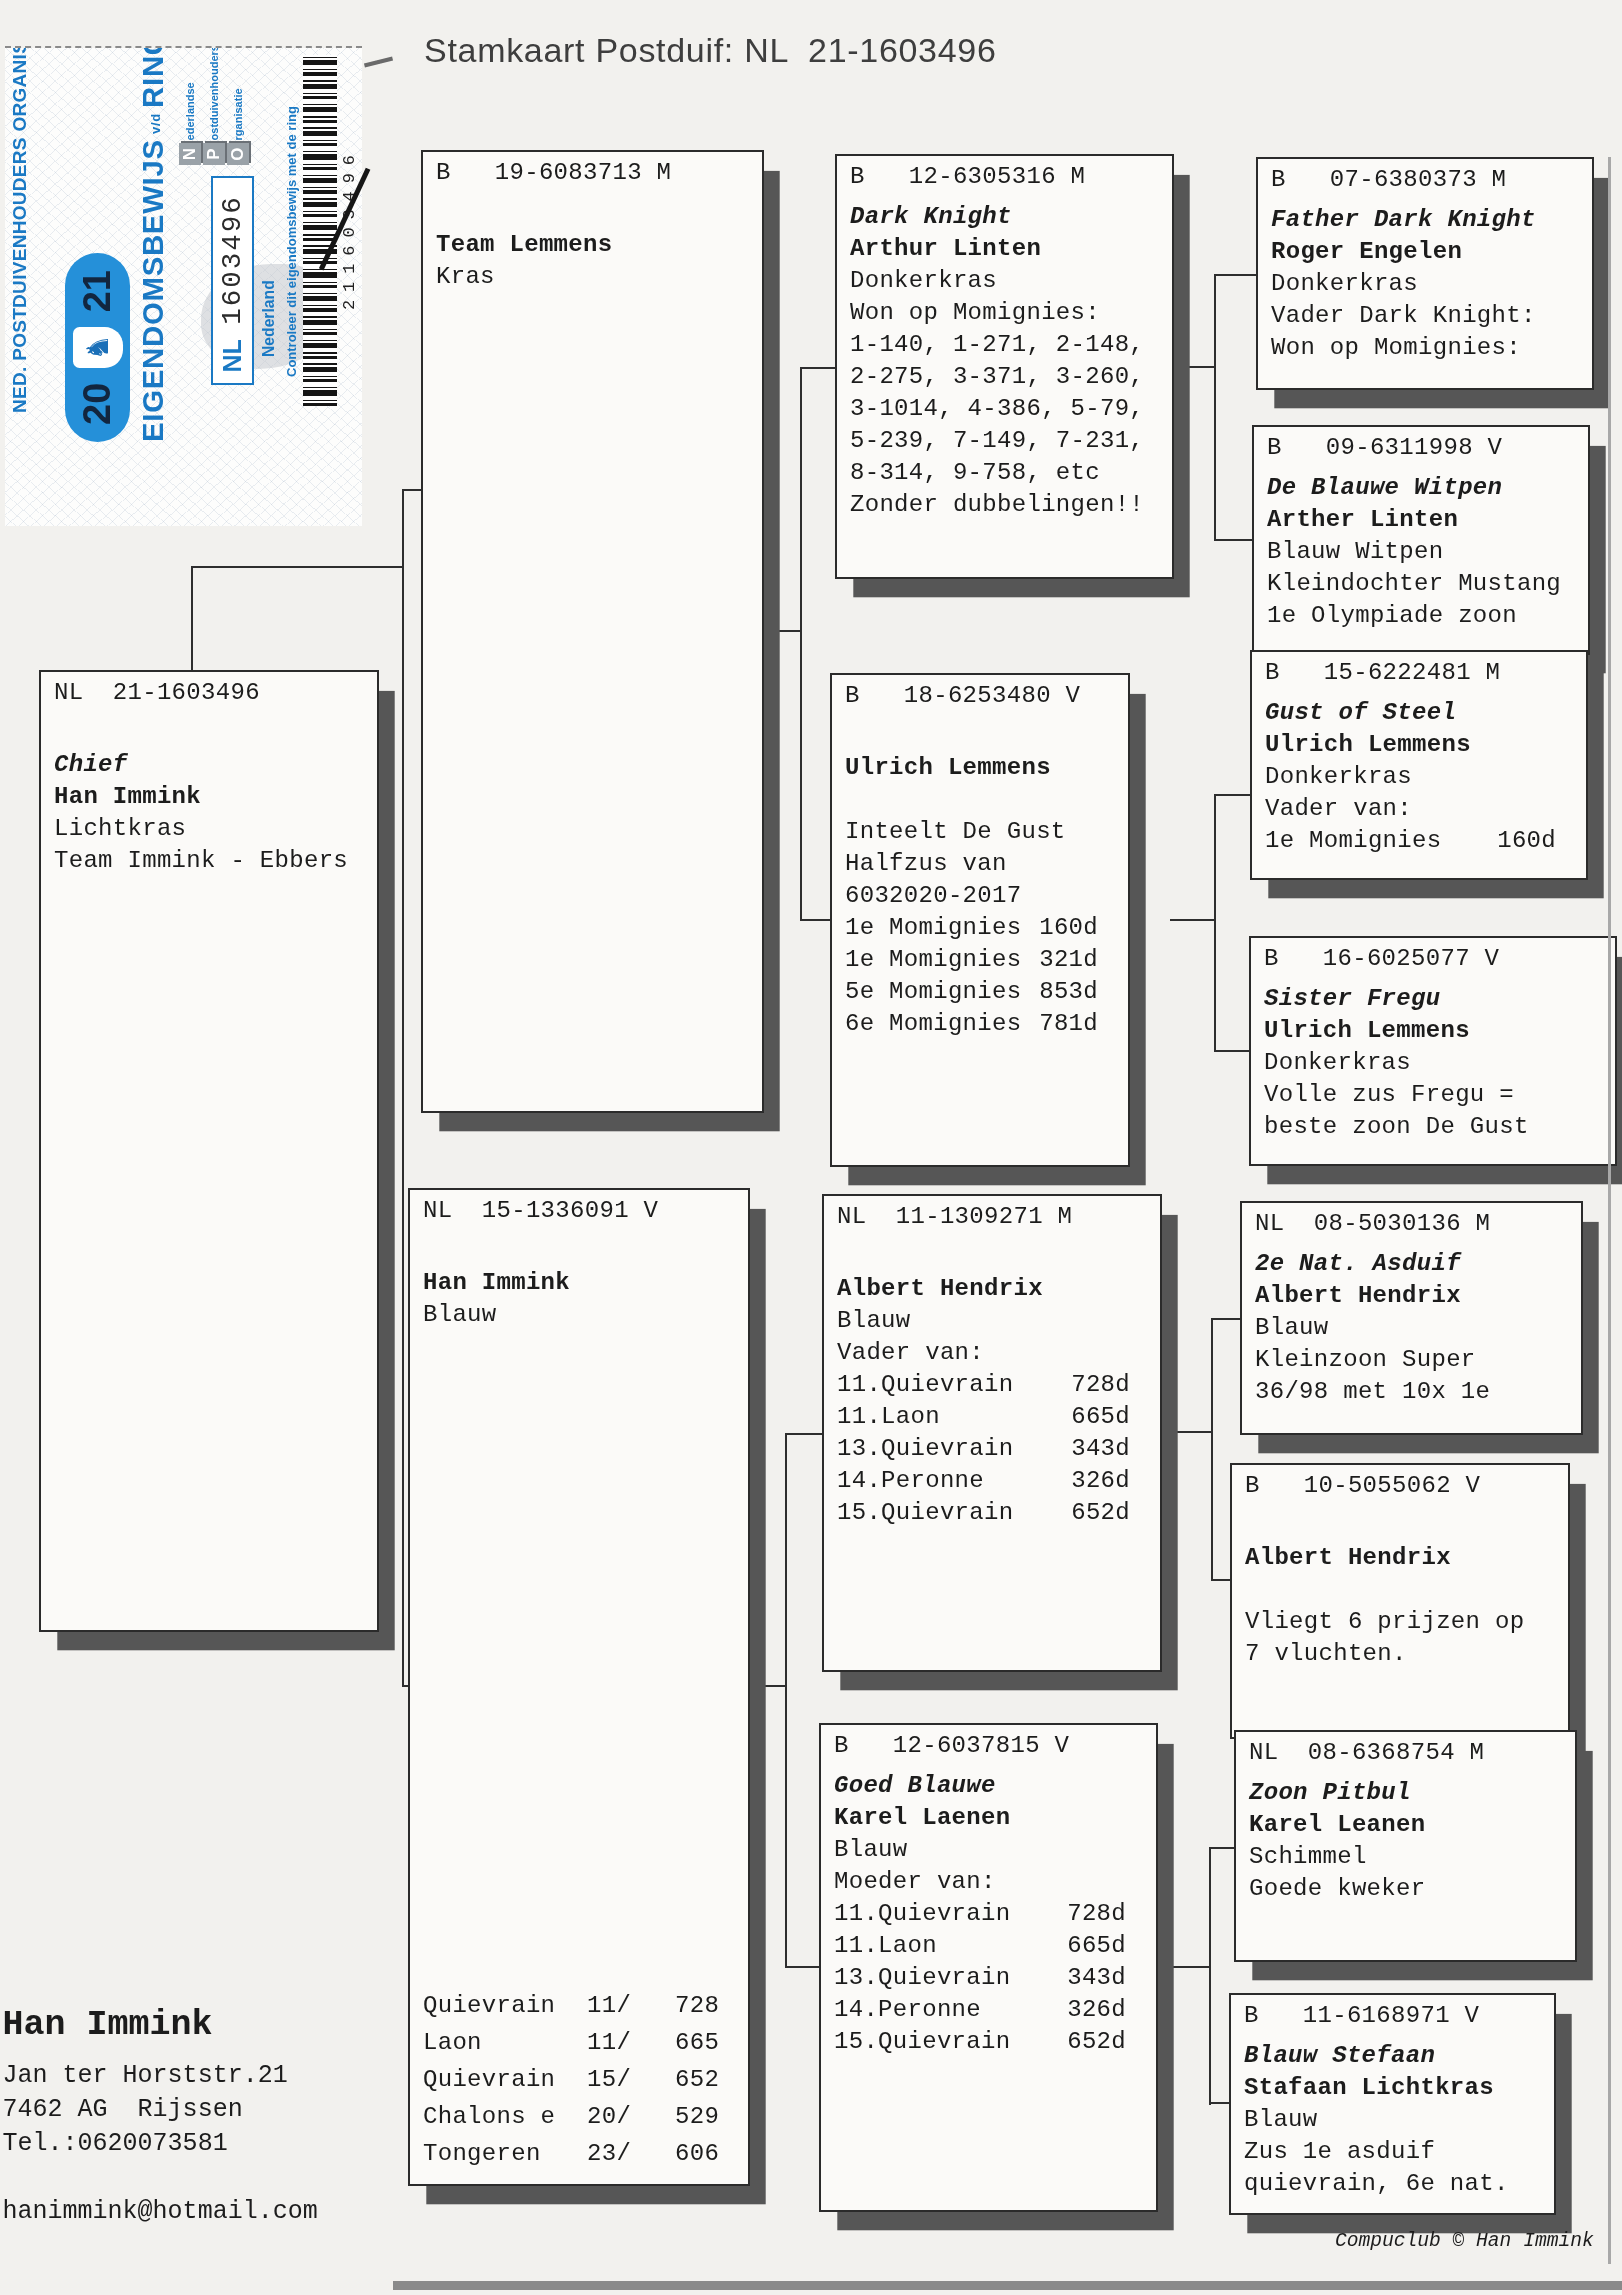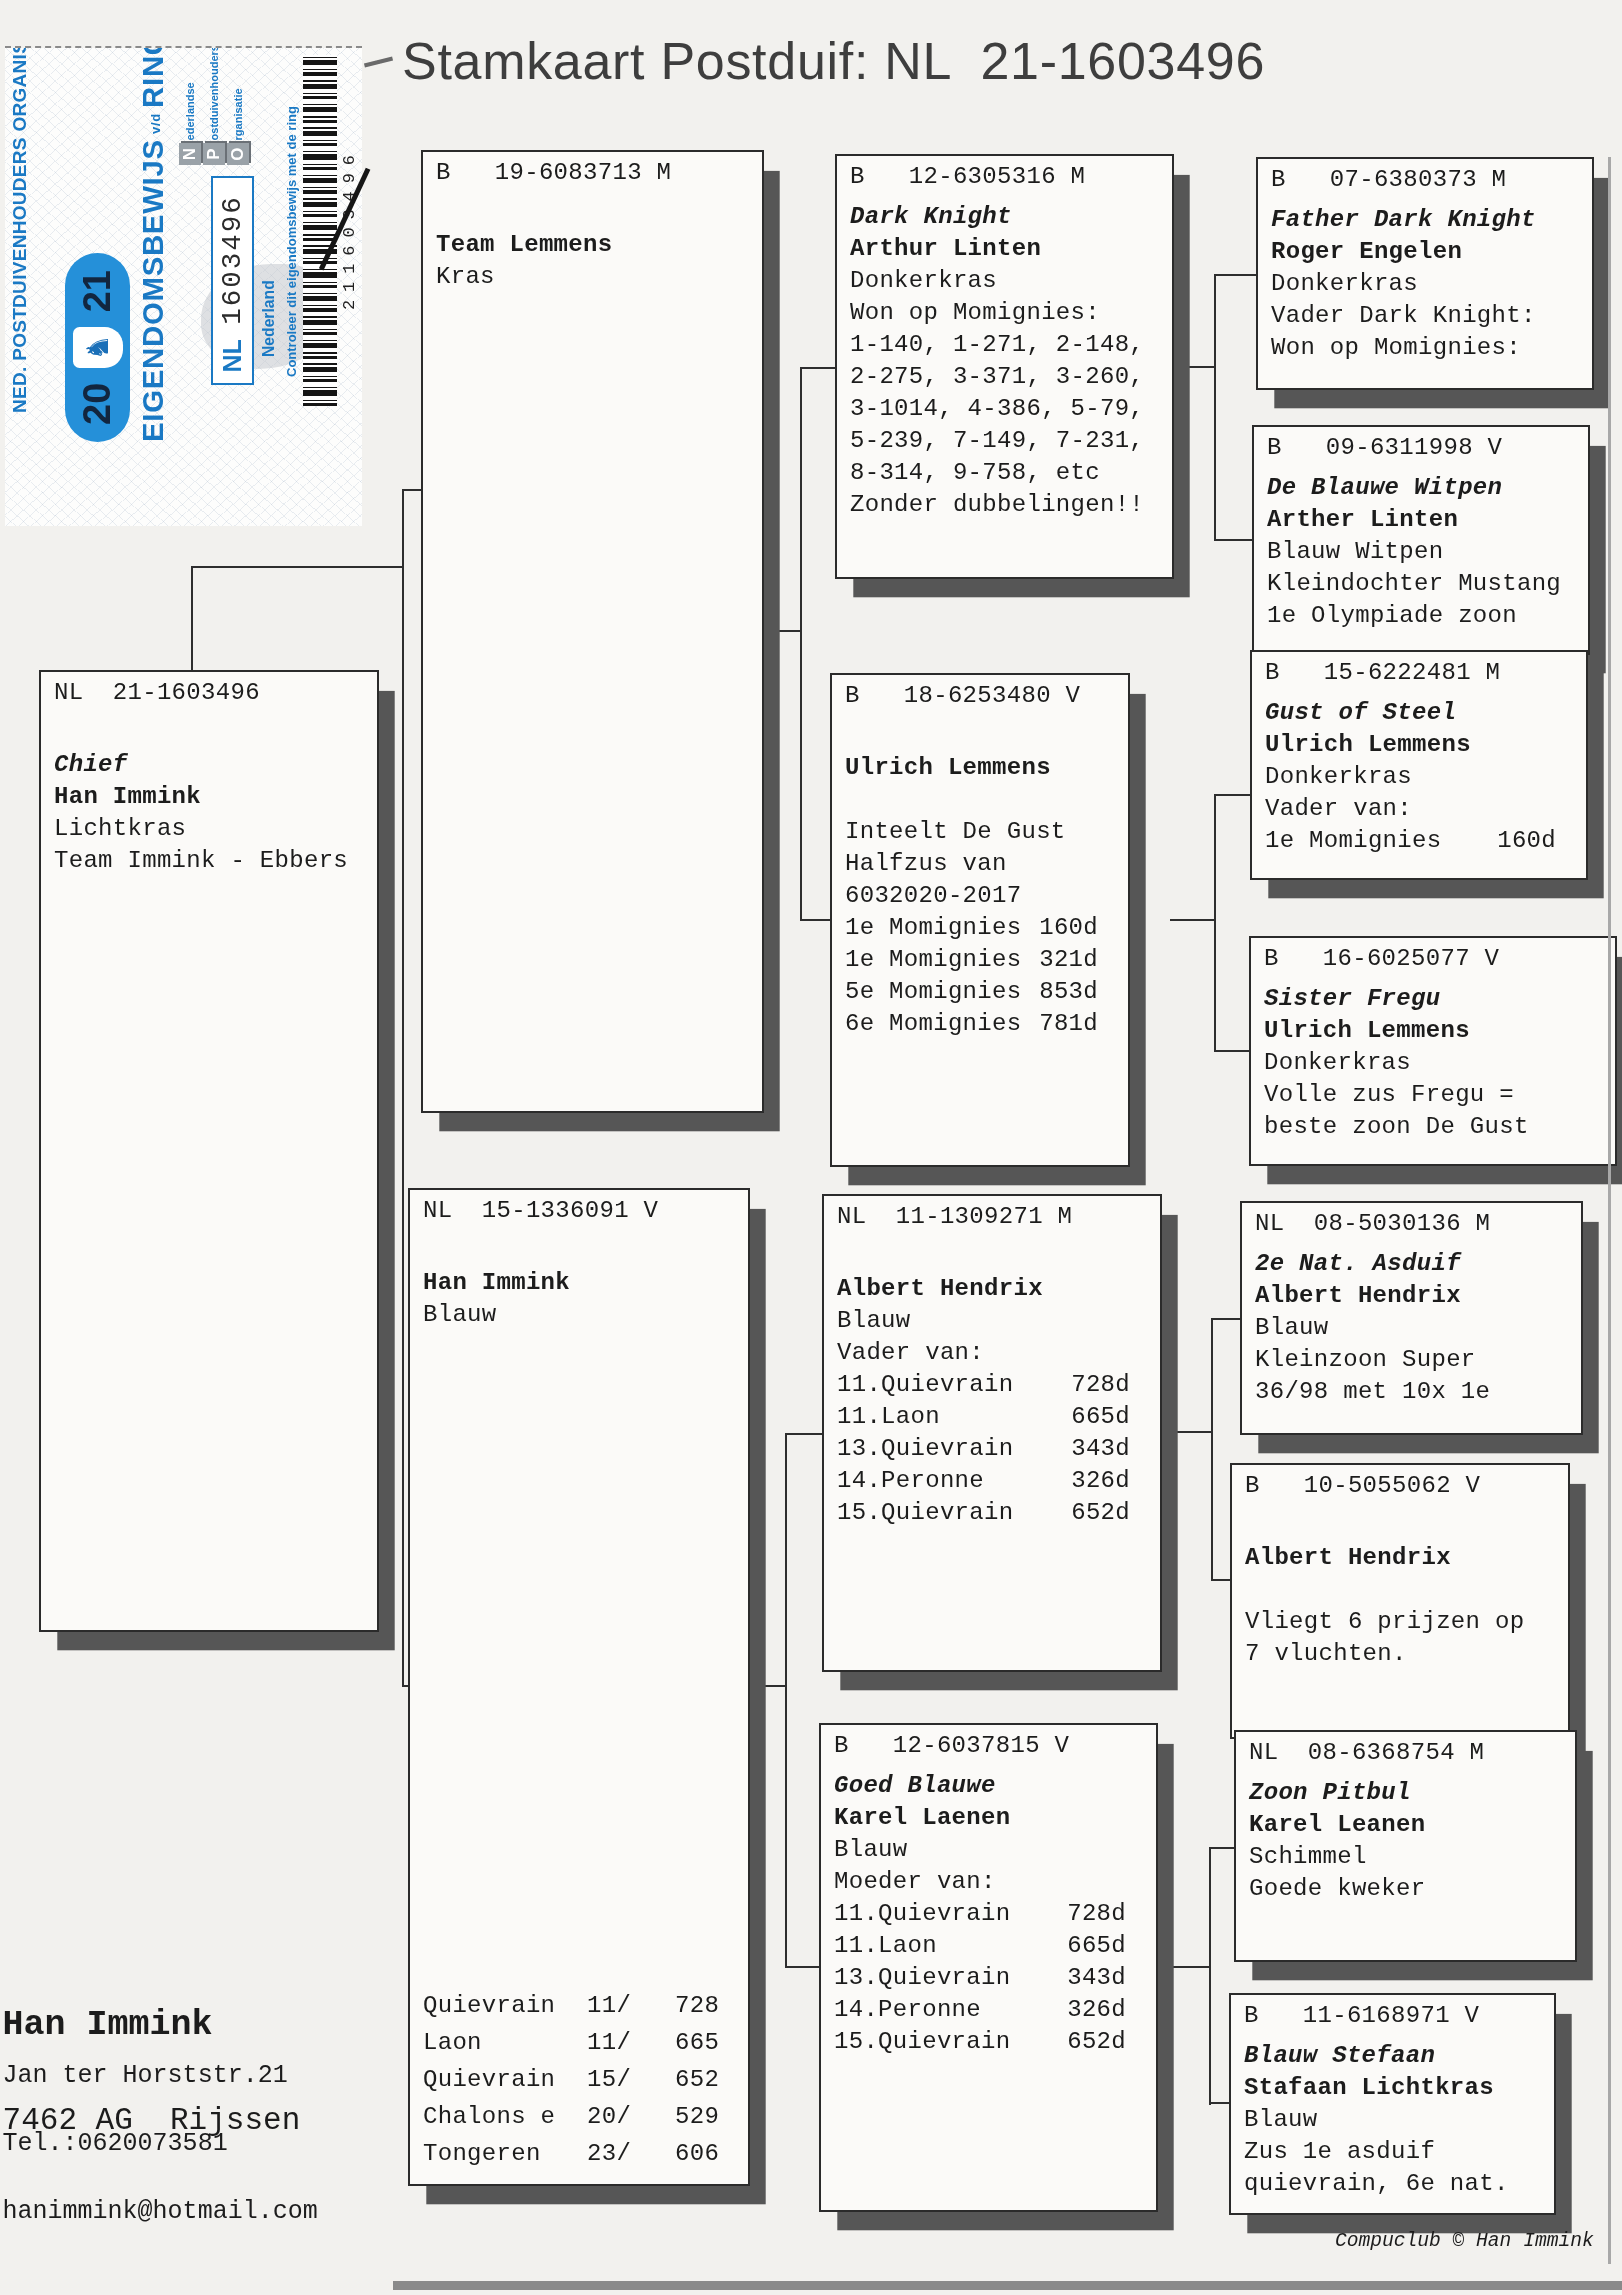--- a/index.html
+++ b/index.html
@@ -1,21 +1,21 @@
 <!DOCTYPE html>
 <html style="font-size:10.5px"><head>
 <meta charset="utf-8">
 <style>
   html,body{margin:0;padding:0;background:#dcdbd8;}
   #page{position:relative;width:1623px;height:2295px;background:#f2f1ee;overflow:hidden;
         font-family:"Liberation Mono","DejaVu Sans Mono",monospace;color:#1c1c1c;}
 
   
-  #title{position:absolute;left:402px;top:31px;font-family:"Liberation Sans","DejaVu Sans",sans-serif;
-         font-size:52px;color:#3e3e3e;letter-spacing:0.7px;white-space:pre;}
+  #title{position:absolute;left:424px;top:31px;font-family:"Liberation Sans","DejaVu Sans",sans-serif;
+         font-size:34px;color:#3e3e3e;letter-spacing:0.7px;white-space:pre;}
   .stray1{position:absolute;left:364px;top:60px;width:29px;height:3.9px;background:#6a6a6a;transform:rotate(-14deg);}
 
   
   .pbox{position:absolute;box-sizing:border-box;background:#fbfaf8;border:2px solid #2b2b2b;
         box-shadow:17px 19.6px 0 -1.3px #565656;padding:5.2px 13px 5.2px 13px;overflow:hidden;
         font-size:24px;line-height:32px;letter-spacing:0.3px;}
   .reg{white-space:pre;margin-bottom:7.9px;}
   .ln{white-space:pre;min-height:32px;}
   .ln.b{font-weight:bold;}
   .ln.bi{font-weight:bold;font-style:italic;}
@@ -39,21 +39,21 @@
   #box-nl08b {left:1234px;top:1730px; width:343px; height:232px;}
   #box-b11   {left:1229px;top:1993px; width:327px; height:222px;}
 
   
   .cl{position:absolute;background:#2e2e2e;}
 
   
   .owner-line{position:absolute;left:2.6px;white-space:pre;}
   #owner-name{top:2005px;font-size:35px;font-weight:bold;}
   #owner-street{top:2061px;font-size:25px;}
-  #owner-city{top:2095px;font-size:31px;margin-top:8px;}
+  #owner-city{top:2095px;font-size:25px;}
   #owner-tel{top:2129px;font-size:25px;}
   #owner-email{top:2197px;font-size:25px;}
   #credit{position:absolute;left:1335px;top:2230px;font-size:19.6px;font-style:italic;white-space:pre;}
 
   
   #edge-right{position:absolute;left:1608px;top:157px;width:2.6px;height:2107px;background:#a8a8a8;}
   #edge-bottom{position:absolute;left:393px;top:2281px;width:1230px;height:9.2px;background:#8a8a8a;}
 
   
   #sticker{position:absolute;left:5.2px;top:46px;width:357px;height:478px;overflow:hidden;

